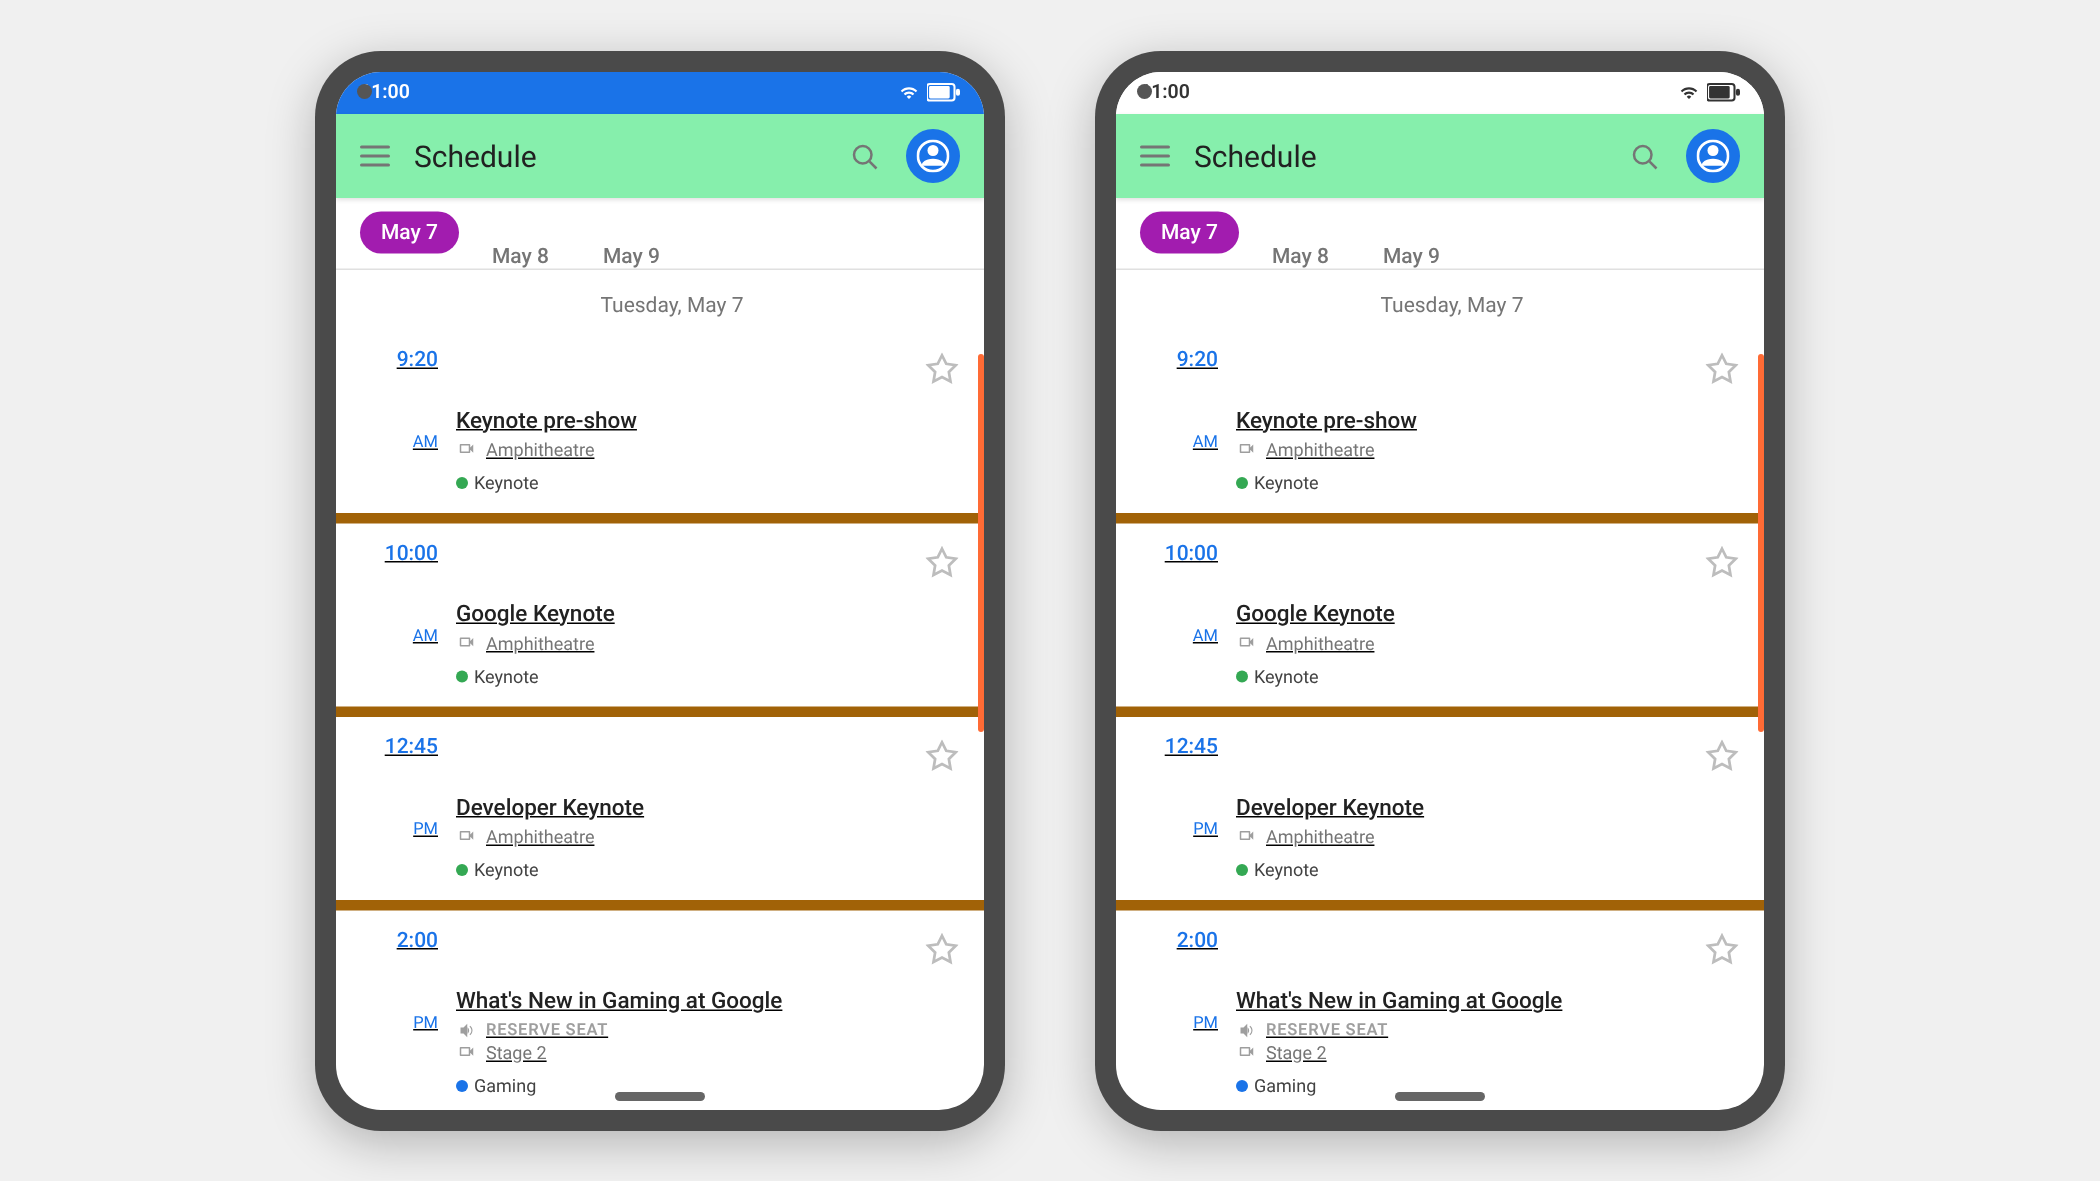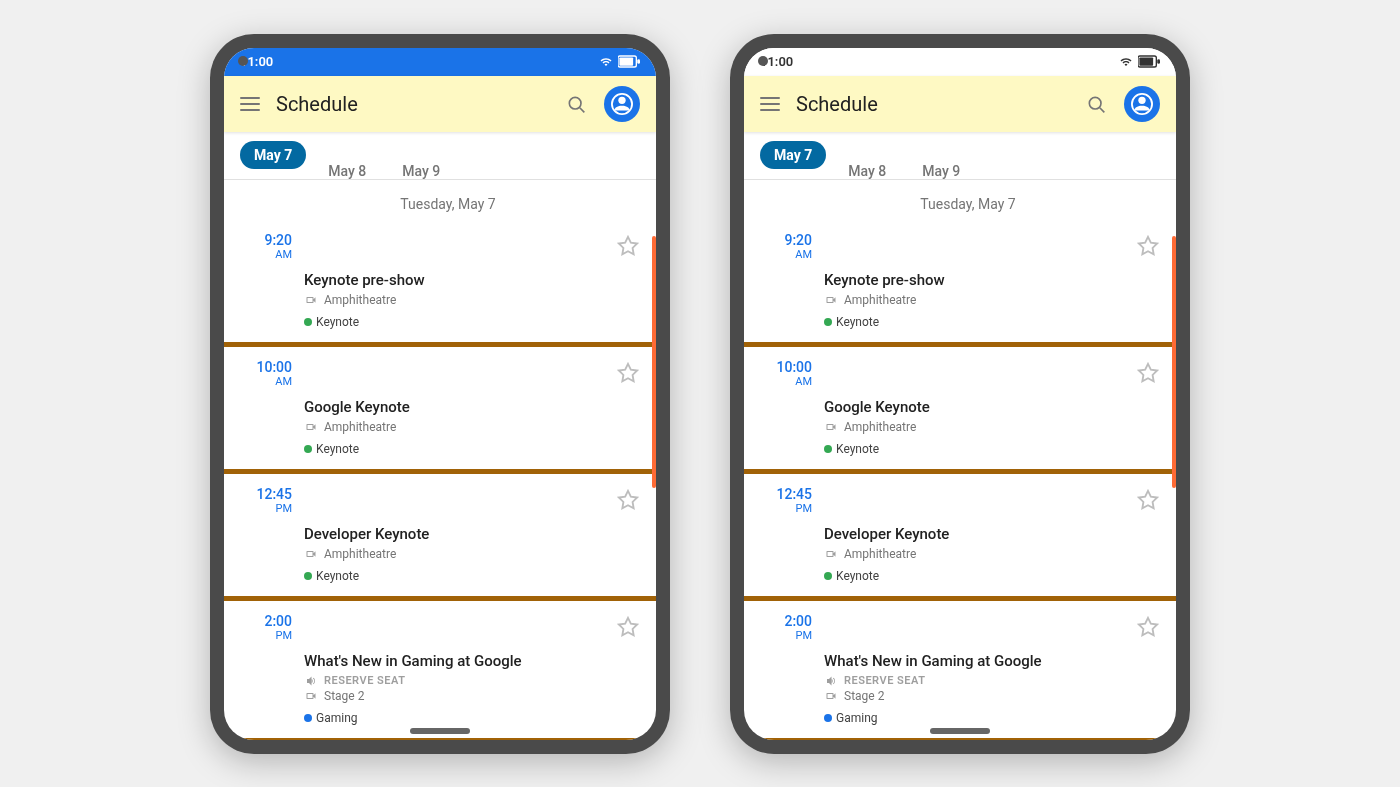--- a/index.html
+++ b/index.html
@@ -96,21 +96,21 @@
 
     .status-icons {
       display: flex;
       align-items: center;
       gap: 4px;
     }
 
     
     .app-bar {
       height: 56px;
-      background: #fef9c3;
+      background: #86efac;
       display: flex;
       align-items: center;
       padding: 0 16px;
       gap: 16px;
       box-shadow: 0 1px 3px rgba(0,0,0,0.12);
       flex-shrink: 0;
       z-index: 5;
     }
 
     .app-bar-title {
@@ -172,23 +172,22 @@
 
     .date-tab {
       padding: 6px 14px;
       border-radius: 20px;
       font-size: 14px;
       font-weight: 500;
       cursor: pointer;
     }
 
     .date-tab.active {
-      background: #0369a1;
+      background: #a21caf;
       color: #fff;
-      font-weight: bold;
     }
 
     .date-tab.inactive {
       color: #757575;
       margin-top: 31px;
     }
 
     
     .schedule-content {
       flex: 1;
@@ -230,60 +229,61 @@
       color: #757575;
       font-weight: 400;
       margin-left: 16px;
     }
 
     
     .session-item {
       display: flex;
       align-items: flex-start;
       padding: 12px 16px;
-      border-bottom: 5px solid #a16207;
+      border-bottom: 7px solid #a16207;
       position: relative;
       gap: 12px;
+      text-decoration: underline;
     }
 
     .session-time {
       width: 52px;
       flex-shrink: 0;
       text-align: right;
     }
 
     .session-time-hour {
       font-size: 14px;
       font-weight: 500;
       color: #1a73e8;
       line-height: 1.2;
     }
 
     .session-time-period {
       font-size: 11px;
       color: #1a73e8;
       line-height: 1.2;
+      margin-top: 40px;
     }
 
     .session-details {
       flex: 1;
       min-width: 0;
     }
 
     .session-title {
       font-size: 15px;
       font-weight: 500;
       color: #212121;
       margin-bottom: 4px;
       margin-top: 39px;
     }
 
     .session-location {
       display: flex;
-      align-items: center;
       gap: 6px;
       font-size: 12px;
       color: #757575;
       margin-bottom: 4px;
     }
 
     .session-tag {
       display: inline-flex;
       align-items: center;
       gap: 4px;

